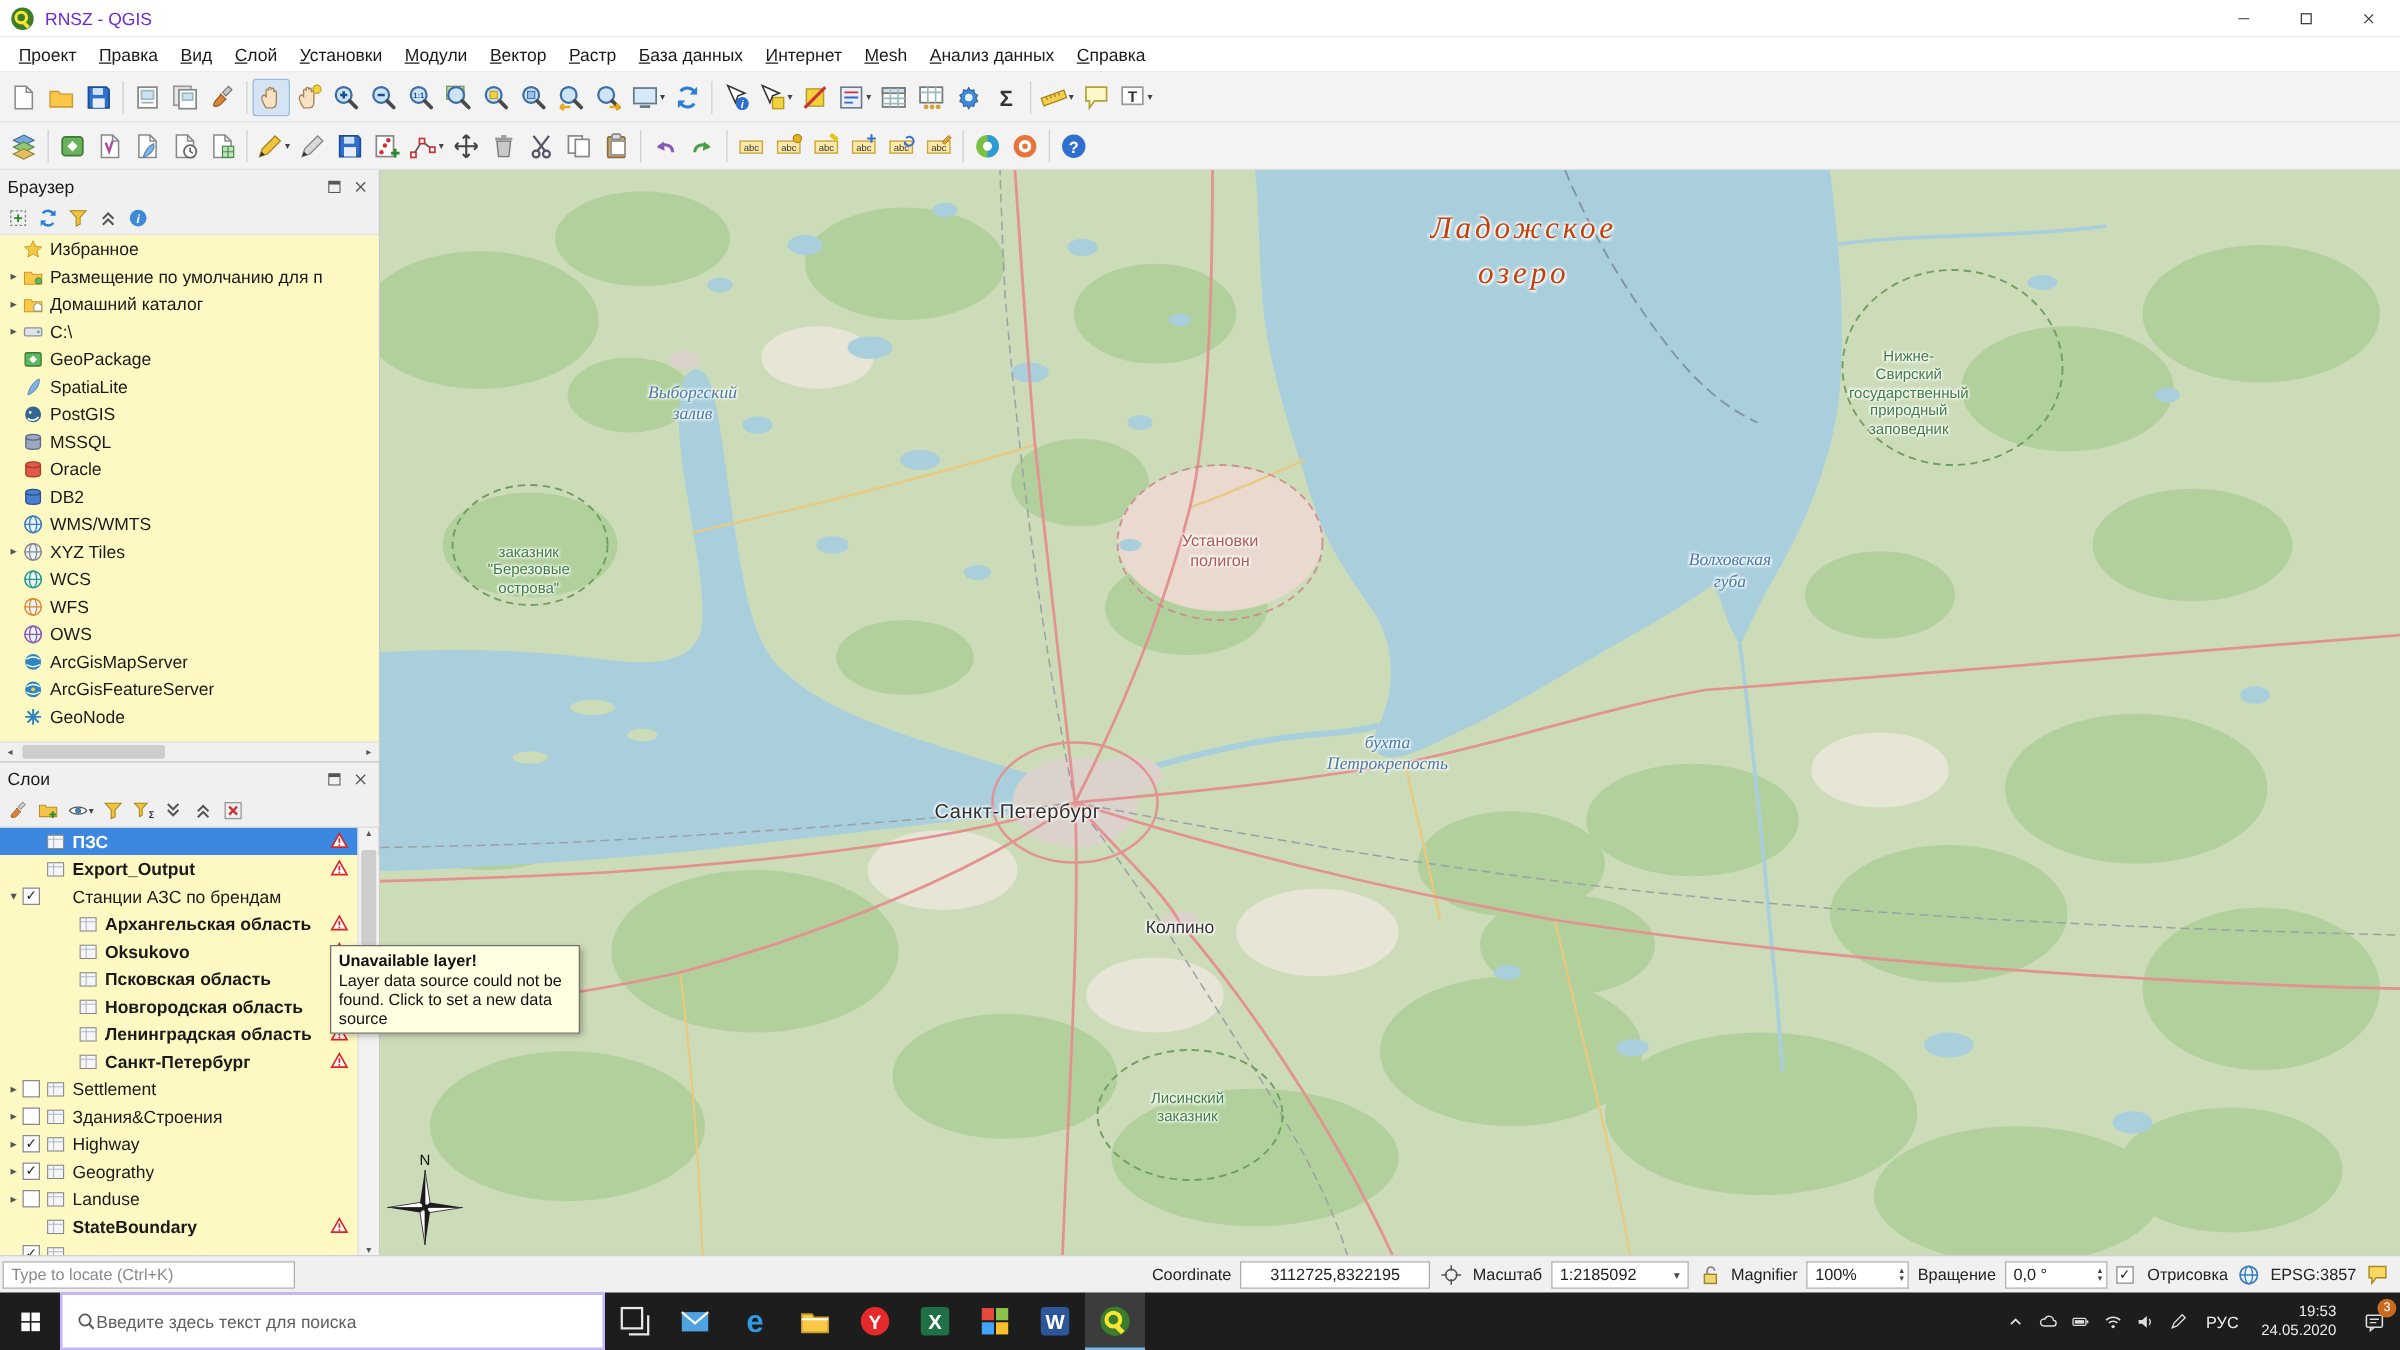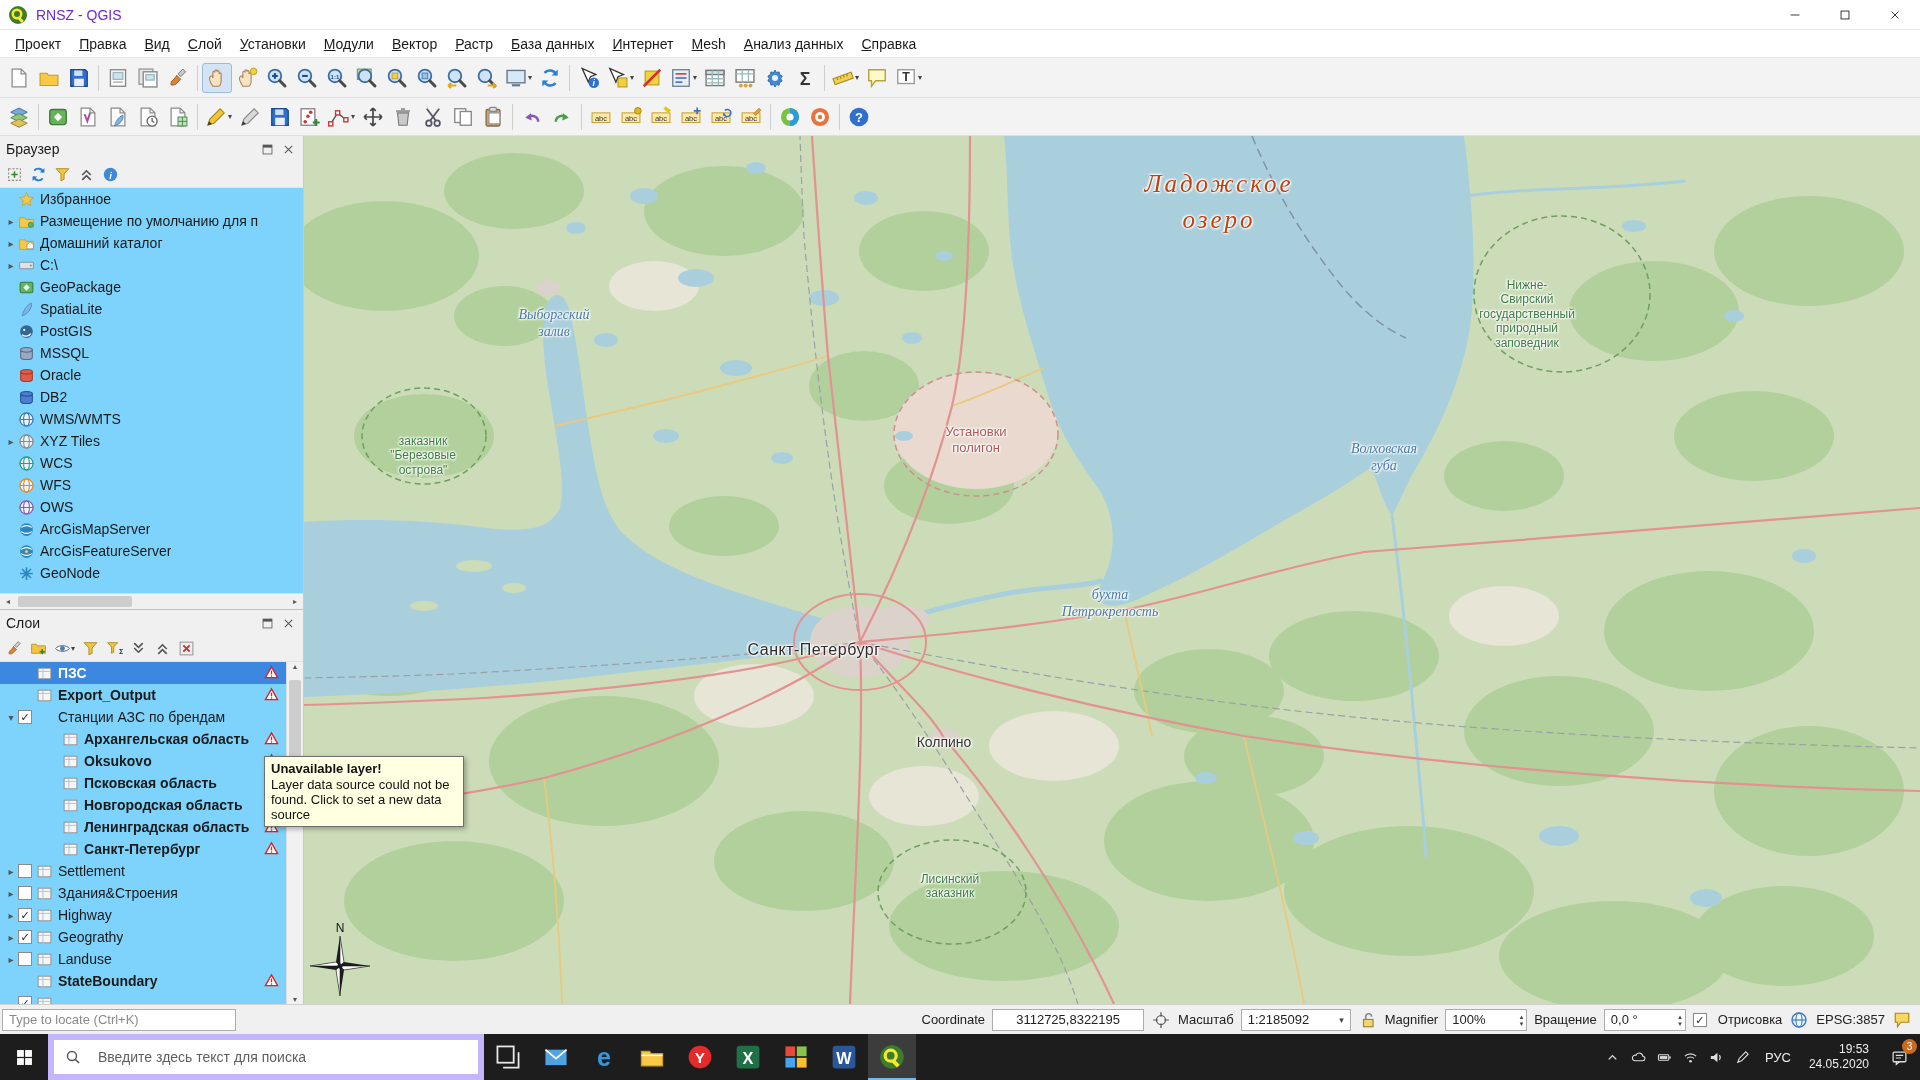--- a/index.html
+++ b/index.html
@@ -28,21 +28,21 @@
 .panel.browser{height:474px;border-bottom:1px solid #c0c0c0}
 .panel.layerspanel{flex:1;position:relative}
 .phead{height:26px;display:flex;align-items:center;padding:0 6px;font-size:14px;flex:0 0 26px}
 .pbtns{margin-left:auto;display:flex;gap:3px}
 .pbtn{width:18px;height:18px;display:flex;align-items:center;justify-content:center}
 .pbtn svg{width:13px;height:13px}
 .ptools{height:26px;display:flex;align-items:center;gap:5px;padding:0 5px;flex:0 0 26px;border-bottom:1px solid #e2e2e2}
 .ptool{height:22px;display:flex;align-items:center;justify-content:center;padding:0 1px}
 .ptool .pticon svg{width:17px;height:17px;display:block}
 .pdd{font-size:8px;color:#444}
-.tree{flex:1;background:#7dd3fc;overflow:hidden;position:relative}
+.tree{flex:1;background:#fef9c3;overflow:hidden;position:relative}
 .trow{height:22px;display:flex;align-items:center;padding-left:4px;font-size:14px;white-space:nowrap;overflow:hidden}
 .trow .arrow,.lrow .arrow{width:14px;flex:0 0 14px;font-size:10px;color:#555;text-align:center}
 .ticon16{width:20px;flex:0 0 20px;height:18px;display:flex;align-items:center}
 .ticon16 svg{width:17px;height:17px}
 .trow .lbl,.lrow .lbl{margin-left:2px;overflow:hidden}
 .hscroll{height:16px;background:#f0f0f0;border-top:1px solid #dcdcdc;display:flex;align-items:center;flex:0 0 16px}
 .hs-a{width:16px;text-align:center;font-size:8px;color:#555}
 .hs-track{flex:1;height:100%;position:relative}
 .hs-thumb{position:absolute;left:2px;top:2px;height:11px;width:42%;background:#cdcdcd;border-radius:2px}
 .lrow{height:22px;display:flex;align-items:center;padding-left:4px;font-size:14px;white-space:nowrap;position:relative;padding-right:44px}
@@ -75,21 +75,21 @@
 .sbox.wide{min-width:152px;justify-content:center}
 .sbox.combo{min-width:110px;justify-content:space-between;gap:20px}
 .combo-arrow{font-size:9px;color:#444}
 .sbox.spin{min-width:82px;justify-content:space-between;gap:4px;padding-right:3px}
 .spin-arr{display:flex;flex-direction:column;font-size:7px;line-height:7px;color:#444}
 .sicon{width:20px;height:20px;display:flex;align-items:center;justify-content:center}
 .sicon svg{width:18px;height:18px}
 .taskbar{height:46px;background:#1d1d1d;display:flex;align-items:stretch;color:#eee}
 .tb-start{width:48px;display:flex;align-items:center;justify-content:center}
 .tb-start svg{width:17px;height:17px}
-.tb-search{width:436px;background:#fff;display:flex;align-items:center;gap:17px;padding:0 11px;border:6px solid #c4b5fd}
+.tb-search{width:436px;background:#fff;display:flex;align-items:center;gap:0;padding:0 11px;border:2px solid #c4b5fd}
 .tb-search svg{width:16px;height:16px}
 .tb-search-text{color:#5f5f5f;font-size:14px;white-space:nowrap}
 .tb-apps{display:flex}
 .tb-app{width:48px;display:flex;align-items:center;justify-content:center}
 .tb-app svg{width:26px;height:26px}
 .tb-app.active{background:rgba(255,255,255,.14);box-shadow:inset 0 -2px 0 #76b9ed}
 .tb-spacer{flex:1}
 .tb-tray{display:flex;align-items:center}
 .tray-icon{width:26px;height:100%;display:flex;align-items:center;justify-content:center}
 .tray-icon svg{width:15px;height:15px}

